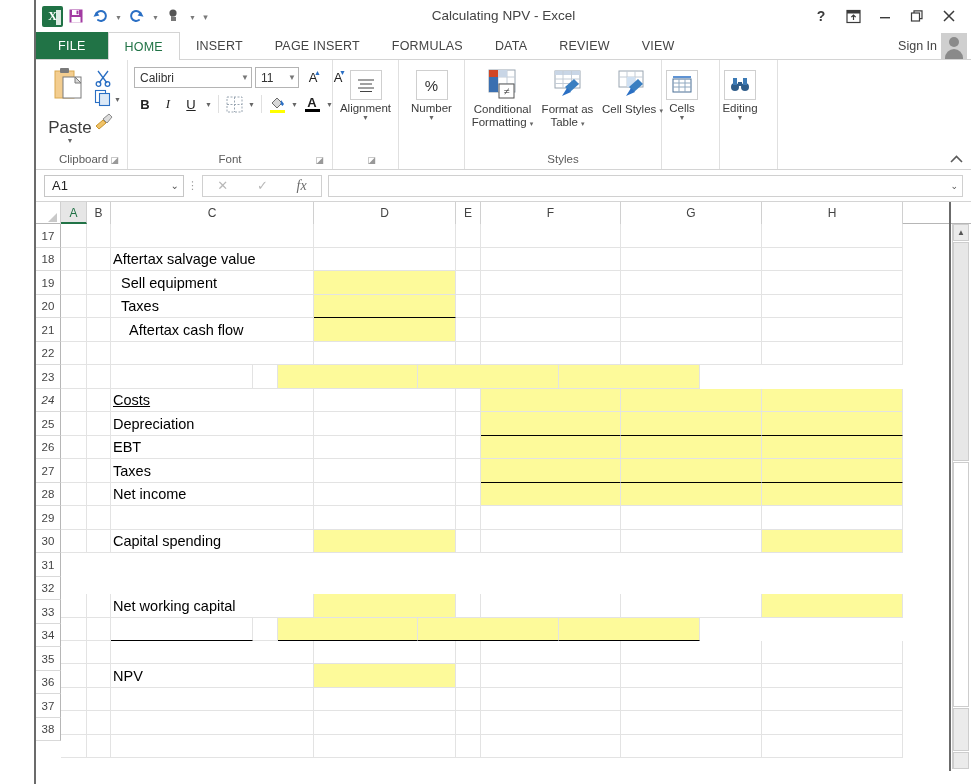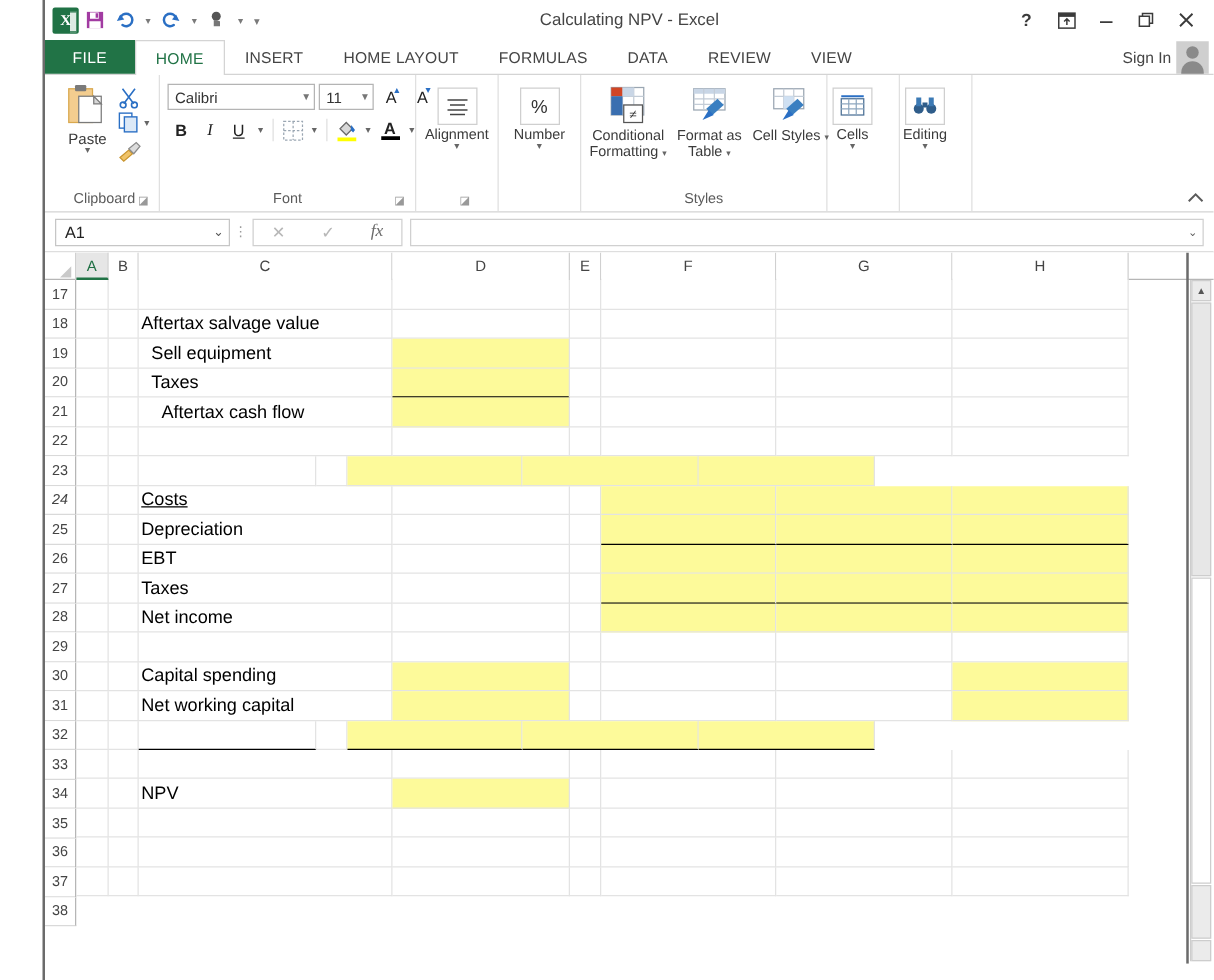--- a/index.html
+++ b/index.html
@@ -151,21 +151,21 @@
 
   
   #grp-clipboard { width: 88px; }
   #paste-big {
     display: flex; flex-direction: column; align-items: center;
     width: 50px; padding-top: 2px;
   }
   #paste-icon {
     width: 34px; height: 36px; position: relative;
   }
-  #paste-label { font-size: 12px; color: #3b3b3b; margin-top: 2px; text-align: center; }
+  #paste-label { font-size: 17px; color: #3b3b3b; margin-top: 16px; text-align: center; }
   .mini-caret { font-size: 7px; color: #666; line-height: 6px; }
   #clip-small {
     display: flex; flex-direction: column; gap: 2px; padding-top: 4px;
   }
   .clip-item { display: flex; align-items: center; gap: 2px; height: 20px; }
 
   
   #grp-font { width: 205px; }
   #font-row1 { display: flex; align-items: center; gap: 3px; padding-top: 3px; }
   .combo {
@@ -407,21 +407,21 @@
           <path d="M2 2 L12 12 M12 2 L2 12" stroke="#3b3b3b" stroke-width="1.5"></path>
         </svg>
       </div>
     </div>
   </div>
 
   <div id="ribbon-tabs">
     <div id="tab-file">FILE</div>
     <div class="ribbon-tab active">HOME</div>
     <div class="ribbon-tab">INSERT</div>
-    <div class="ribbon-tab">HOME LAYOUT</div>
+    <div class="ribbon-tab">PAGE INSERT</div>
     <div class="ribbon-tab">FORMULAS</div>
     <div class="ribbon-tab">DATA</div>
     <div class="ribbon-tab">REVIEW</div>
     <div class="ribbon-tab">VIEW</div>
     <div id="signin-wrap">
       <span id="signin-text">Sign In</span>
       <span id="avatar"></span>
     </div>
   </div>
 
@@ -838,21 +838,21 @@
         <div class="grow" style="height: 23px;">
           <div class="cell" style="width: 26px; height: 23px;"></div>
           <div class="cell" style="width: 24px; height: 23px;"></div>
           <div class="cell" style="width: 203px; height: 23px;">Capital&nbsp;spending</div>
           <div class="cell yel" style="width: 142px; height: 23px;"></div>
           <div class="cell" style="width: 25px; height: 23px;"></div>
           <div class="cell" style="width: 140px; height: 23px;"></div>
           <div class="cell" style="width: 141px; height: 23px;"></div>
           <div class="cell yel" style="width: 141px; height: 23px;"></div>
         </div>
-        <div class="grow" style="height: 24px;">
+        <div class="grow" style="height: 24px; margin-top: 41px;">
           <div class="cell" style="width: 26px; height: 24px;"></div>
           <div class="cell" style="width: 24px; height: 24px;"></div>
           <div class="cell" style="width: 203px; height: 24px;">Net&nbsp;working&nbsp;capital</div>
           <div class="cell yel" style="width: 142px; height: 24px;"></div>
           <div class="cell" style="width: 25px; height: 24px;"></div>
           <div class="cell" style="width: 140px; height: 24px;"></div>
           <div class="cell" style="width: 141px; height: 24px;"></div>
           <div class="cell yel" style="width: 141px; height: 24px;"></div>
         </div>
         <div class="grow" style="height: 23px;">

